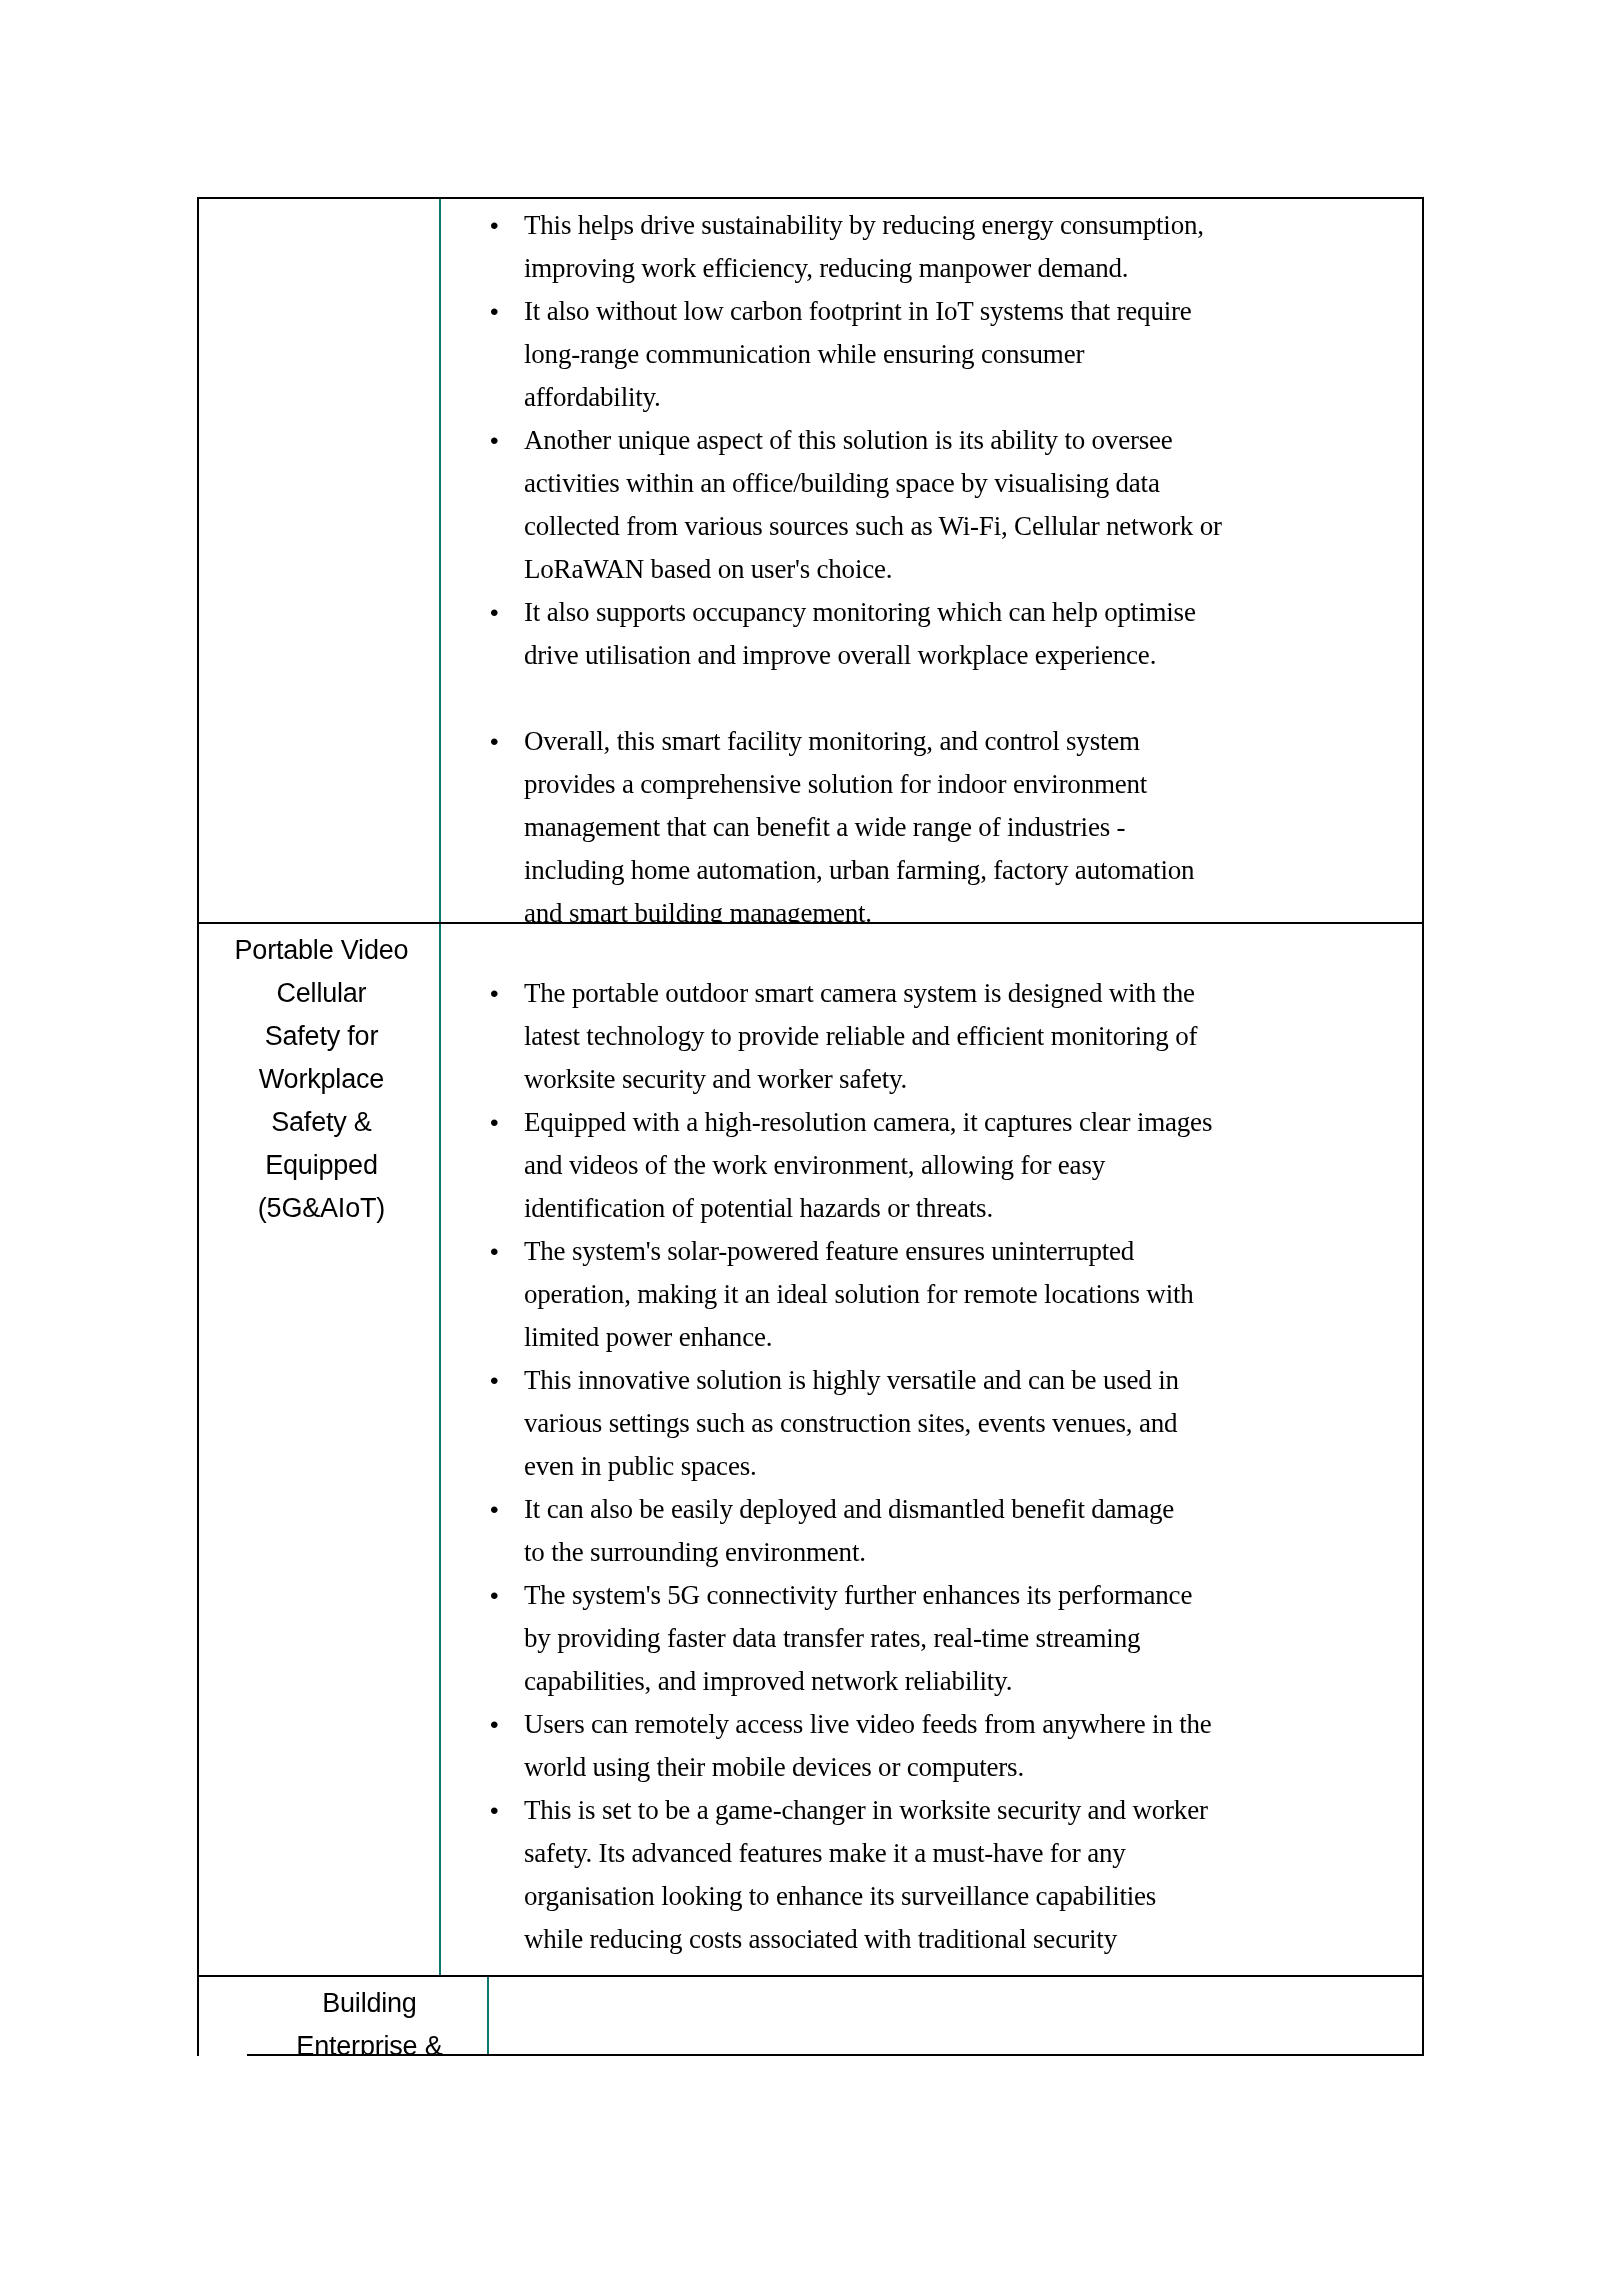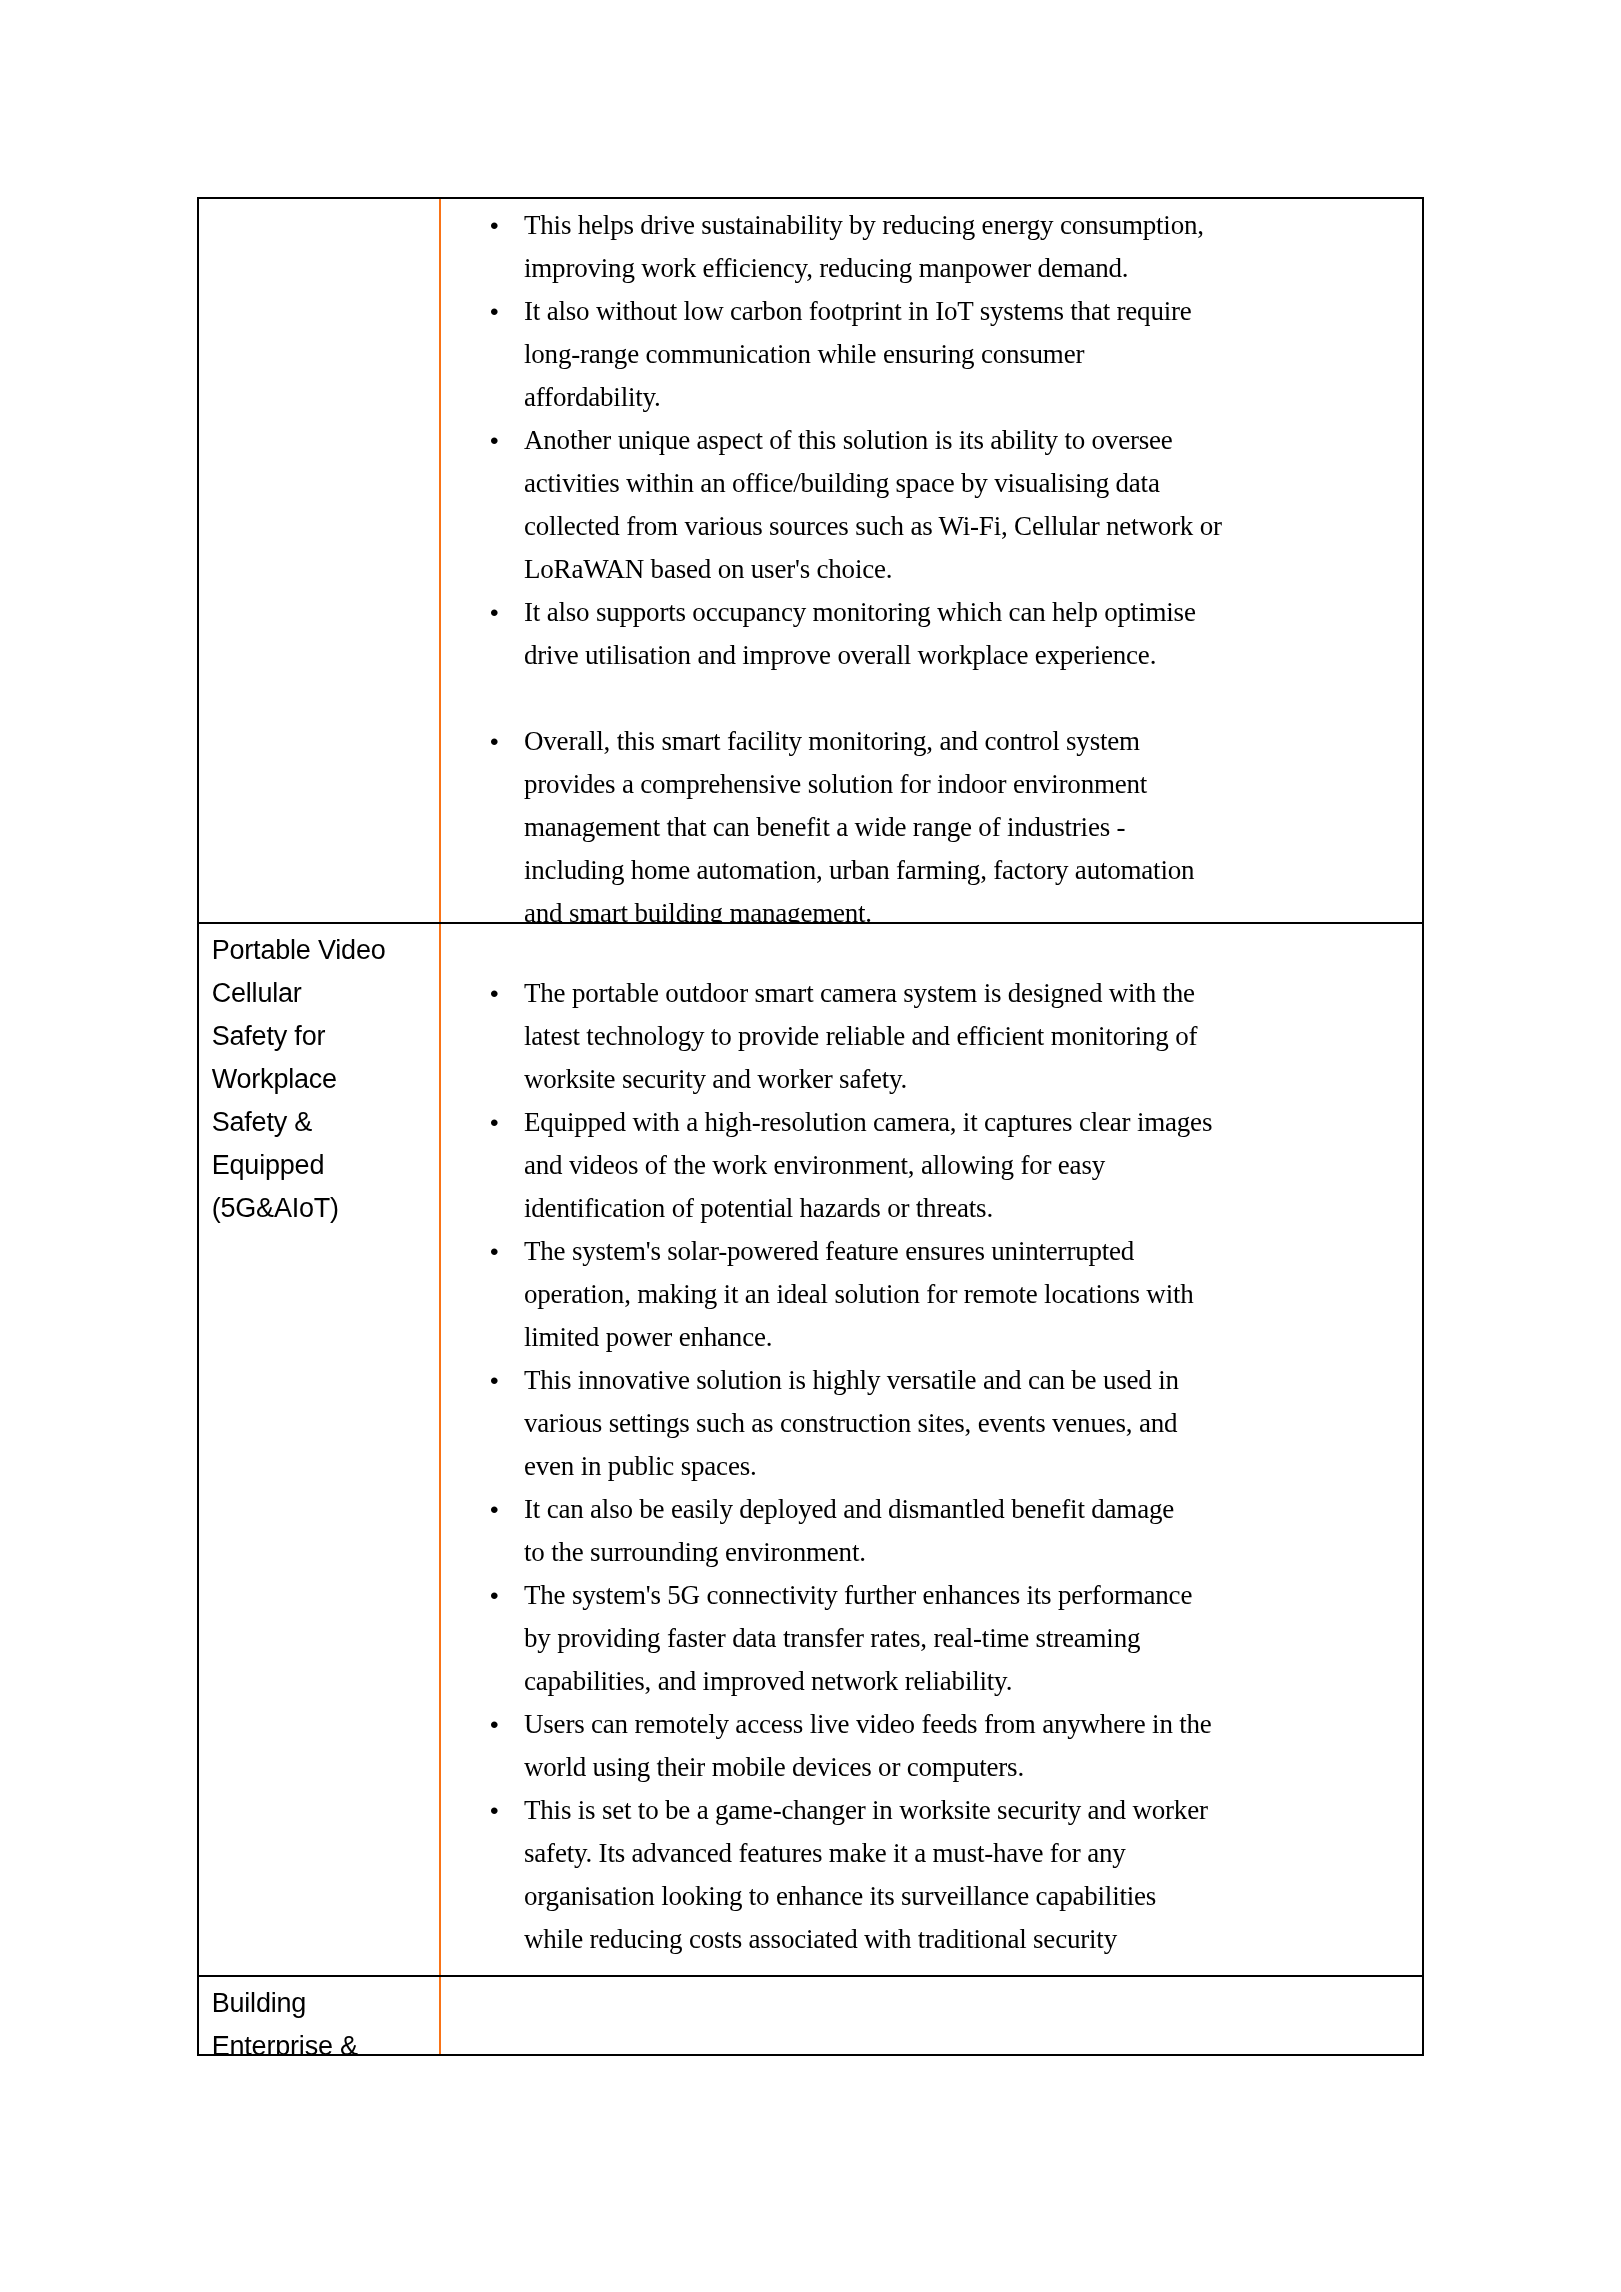--- a/index.html
+++ b/index.html
@@ -24,30 +24,31 @@
     background: #ffffff;
   }
   .row {
     display: grid;
     grid-template-columns: 242px 1fr;
     border-bottom: 2px solid #000000;
     overflow: hidden;
   }
   .row-1 { height: 723px; }
   .row-2 { height: 1051px; }
-  .row-3 { height: 77px; }
+  .row-3 { height: 77px; margin-left: 48px; }
   .cell {
     font-size: 27px;
     line-height: 43px;
     letter-spacing: -0.2px;
     overflow: hidden;
   }
   .cell-label {
-    border-right: 2px solid #f97316;
+    border-right: 2px solid #0f766e;
     padding: 4.9px 7.8px 0 12.7px;
+    text-align: center;
   }
   .cell-content {
     padding: 4.9px 9.8px 0 0;
   }
   .label-line { white-space: nowrap; }
   .bullet-item {
     display: flex;
     padding-left: 49px;
   }
   .bullet-item.space-before { margin-top: 43px; }

